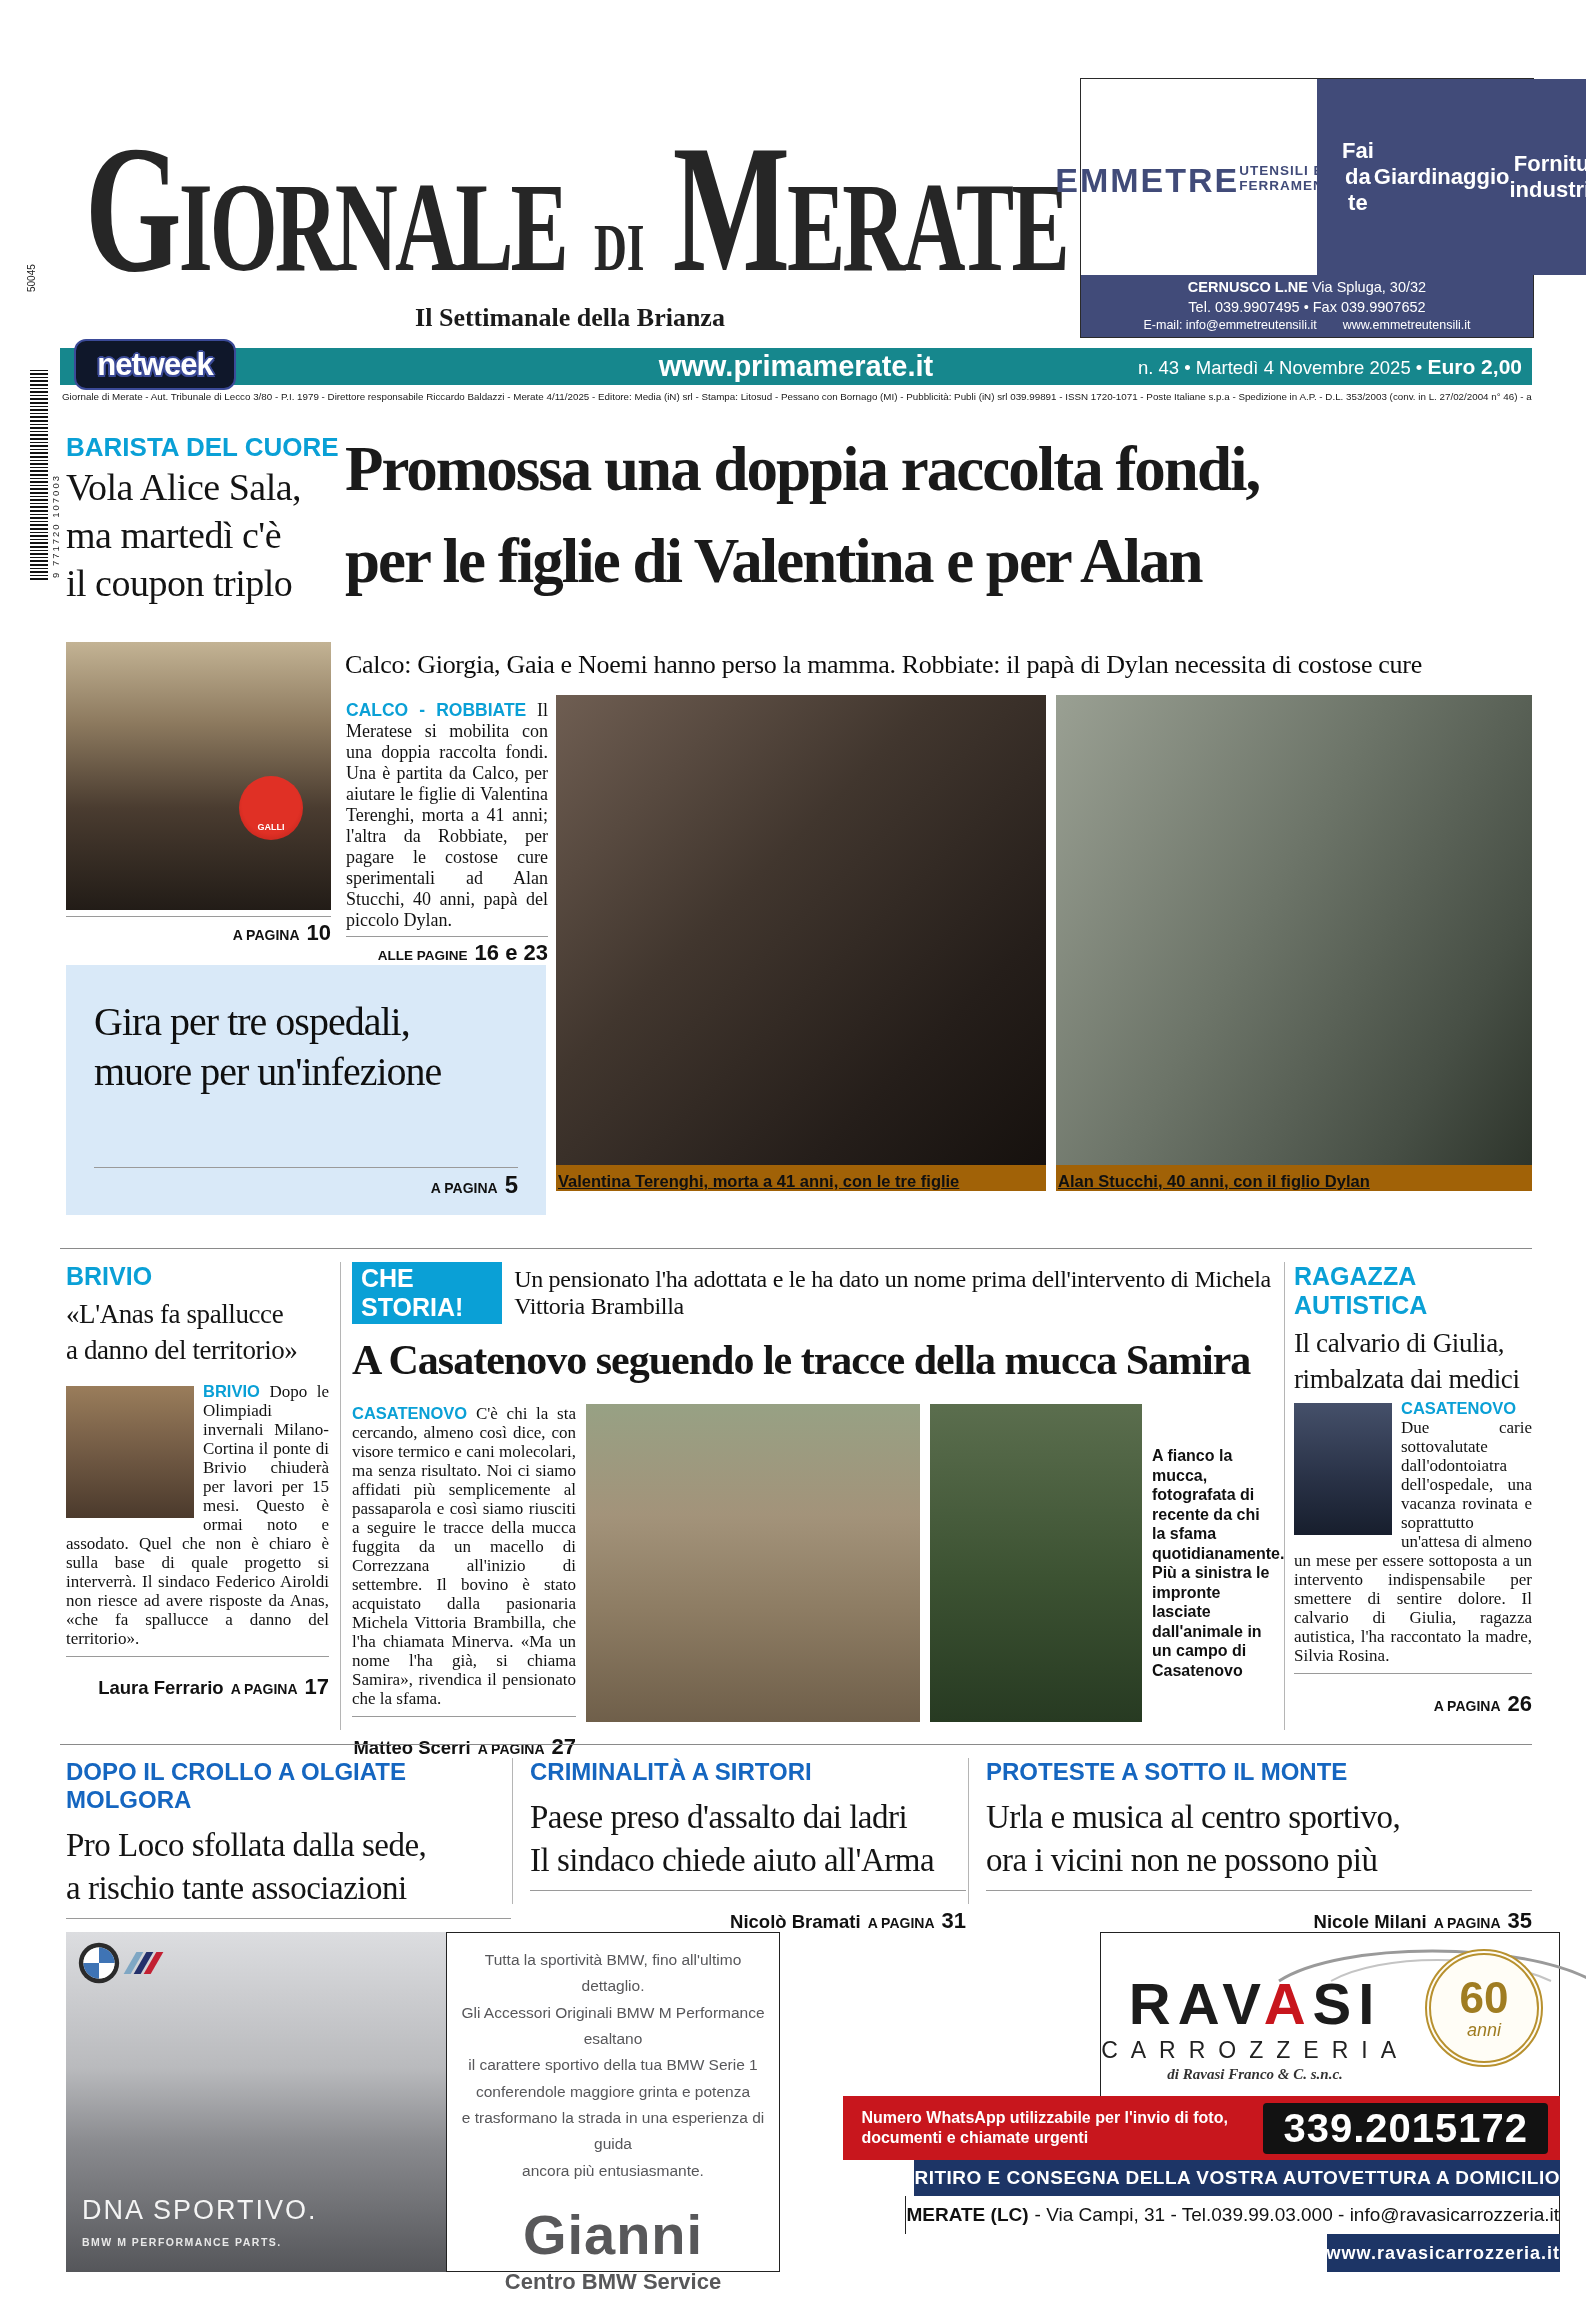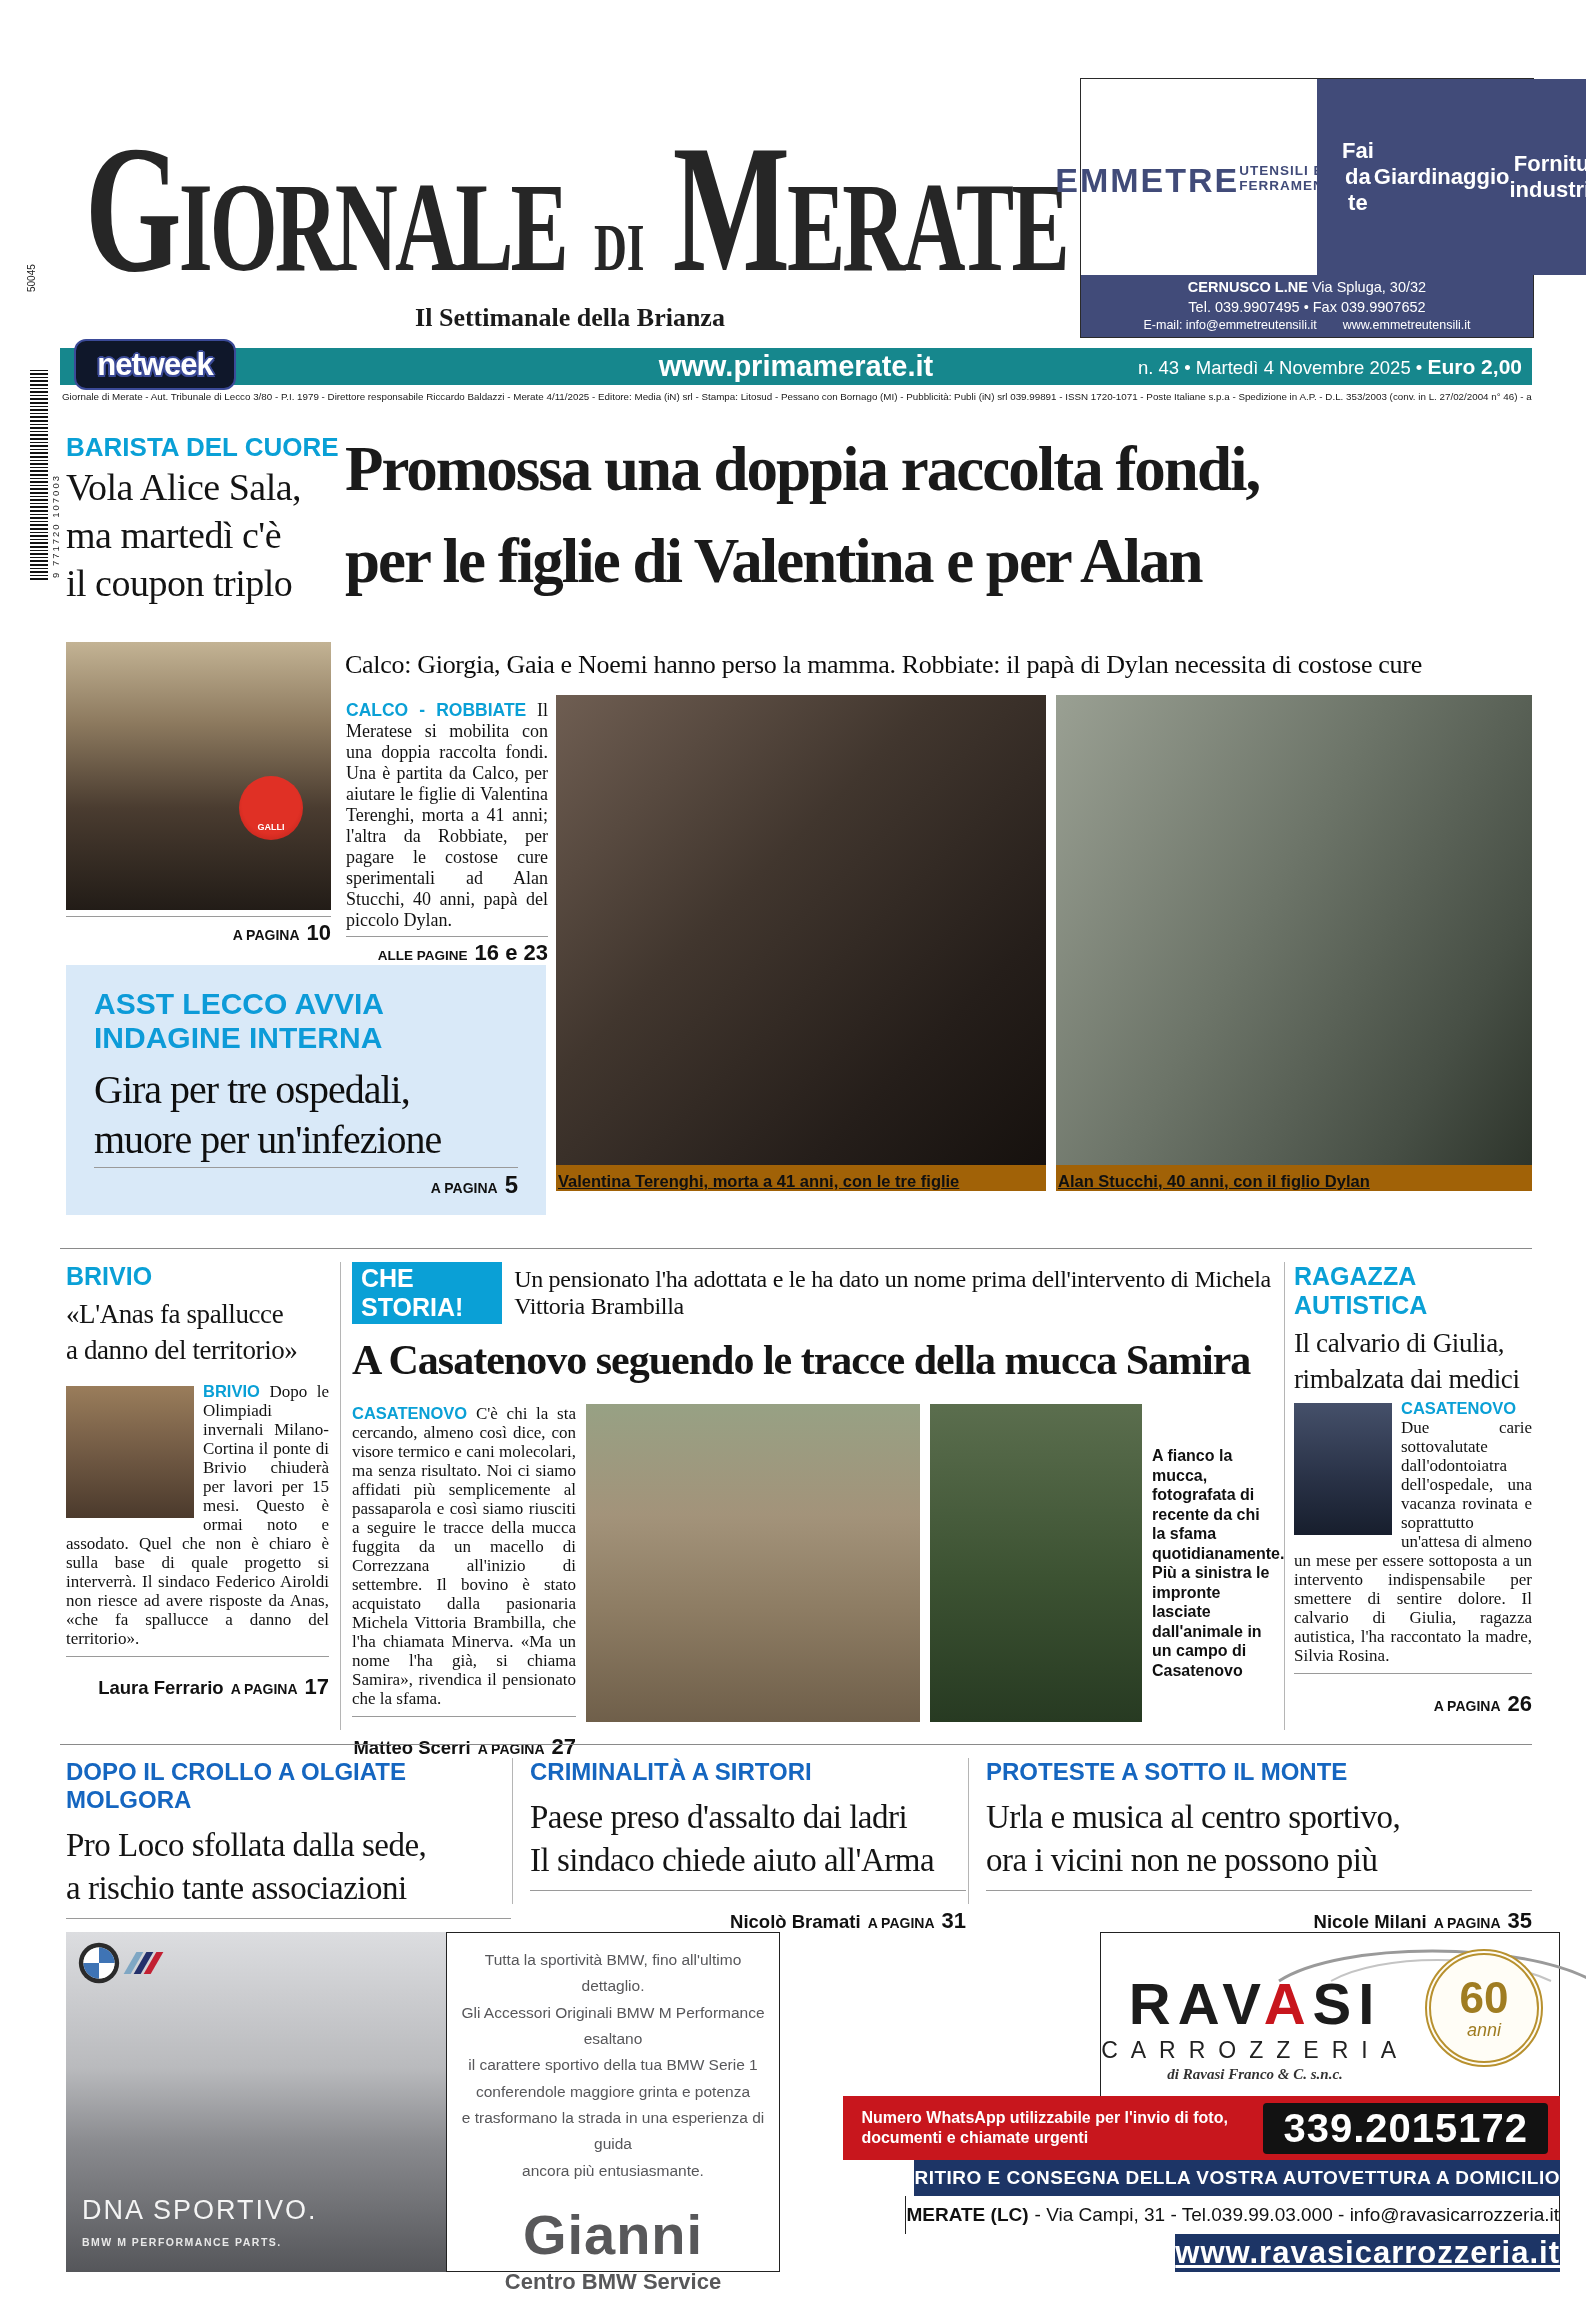--- a/index.html
+++ b/index.html
@@ -158,22 +158,22 @@
   #ravasi-badge .n60{font-size:44px;font-weight:bold;color:#a07d22;line-height:1;}
   #ravasi-badge .anni{font-size:18px;font-style:italic;color:#a07d22;}
   #ravasi-redstrip{height:64px;background:#c8161d;display:flex;align-items:center;}
   #ravasi-whatsapp{width:420px;color:#fff;font-weight:bold;font-size:16px;line-height:1.25;padding:0 18px;box-sizing:border-box;}
   #ravasi-phone{margin-left:auto;margin-right:12px;background:#121212;color:#fff;font-weight:bold;
         font-size:40px;padding:3px 20px;border-radius:4px;letter-spacing:1px;}
   #ravasi-strip1{height:36px;background:#1d3566;color:#fff;font-weight:bold;font-size:19px;
         display:flex;align-items:center;justify-content:center;letter-spacing:0.5px;}
   #ravasi-stripwhite{height:38px;background:#fff;border-left:1px solid #222;border-right:1px solid #222;
         color:#111;font-size:19px;display:flex;align-items:center;justify-content:center;gap:6px;}
-  #ravasi-strip2{flex:1;background:#1d3566;color:#fff;font-weight:bold;font-size:31px;
-        display:flex;align-items:center;justify-content:center;letter-spacing:1px;text-decoration:underline;}
+  #ravasi-strip2{flex:1;background:#1d3566;color:#fff;font-weight:bold;font-size:18px;
+        display:flex;align-items:center;justify-content:center;letter-spacing:1px;}
 </style>
 </head>
 <body>
 
 <div id="page">
 
   <div class="abs" id="barcode-topnum">50045</div>
   <div class="abs" id="barcode-block">
     <div class="bars"></div>
     <div class="barcode-num">9 771720 107003</div>
@@ -250,21 +250,20 @@
   <div class="abs photo-card" id="family-photo-card">
     <div class="ph" id="family-photo"></div>
     <div class="cap">Valentina Terenghi, morta a 41 anni, con le tre figlie</div>
   </div>
   <div class="abs photo-card" id="alan-photo-card">
     <div class="ph" id="alan-photo"></div>
     <div class="cap">Alan Stucchi, 40 anni, con il figlio Dylan</div>
   </div>
 
   <div class="abs" id="asst-box">
-    <div class="kicker-cyan" id="asst-kicker">ASST LECCO AVVIA INDAGINE INTERNA</div>
     <div class="serif pre" id="asst-headline">Gira per tre ospedali,
 muore per un'infezione</div>
     <div class="pagerow" id="asst-pagerow">
       <span class="pl">A PAGINA</span>
       <span class="pn">5</span>
     </div>
   </div>
 
   <div class="abs divider" style="top:1248px;"></div>
 

